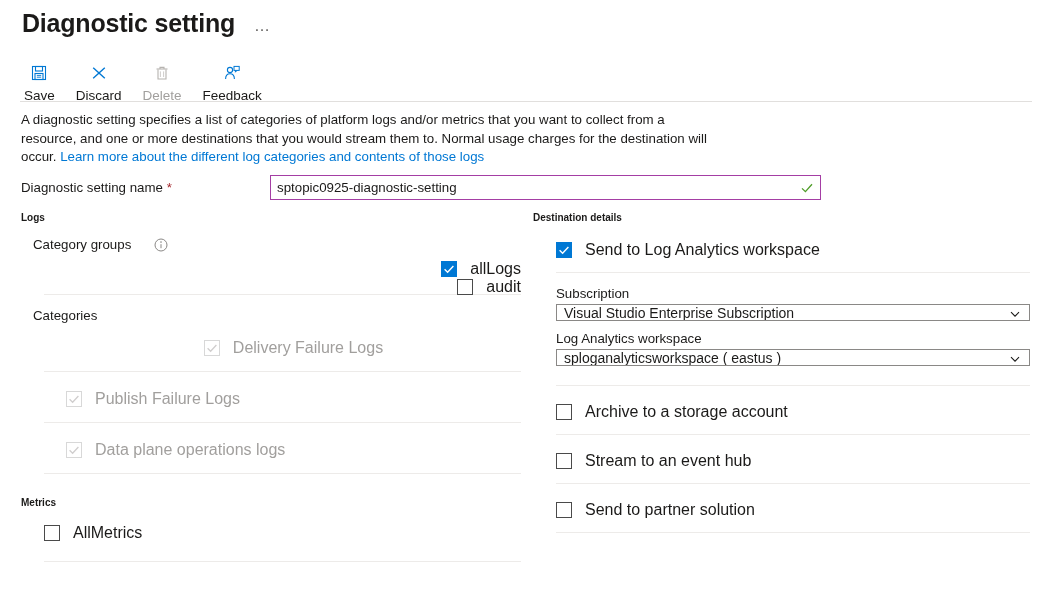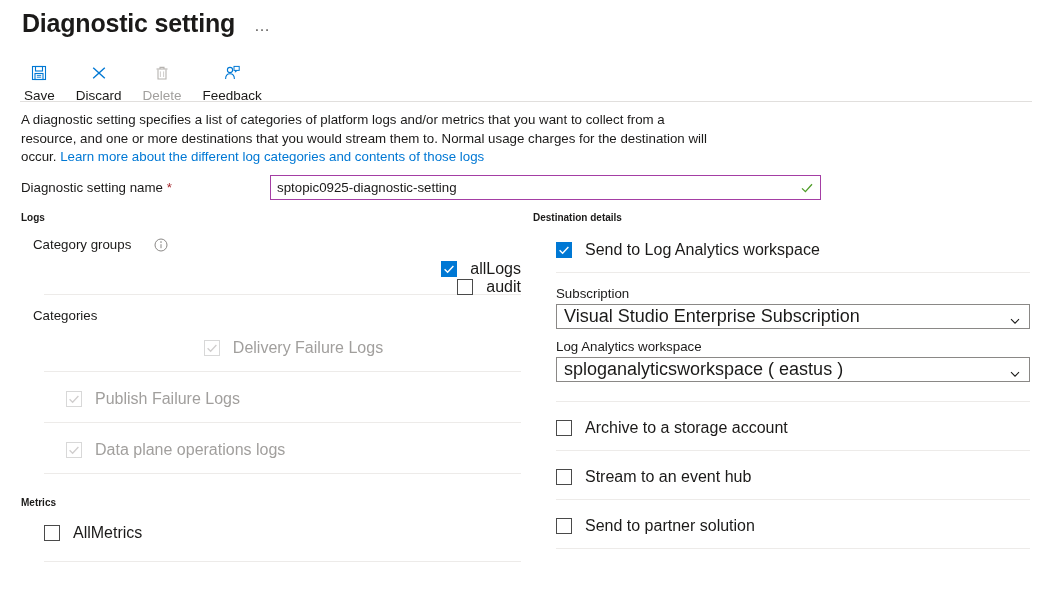--- a/index.html
+++ b/index.html
@@ -193,25 +193,25 @@
 
   
   .dest-field { margin: 0 0 10px 23px; }
   .field-label {
     font-size: 13.3px;
     color: #1b1a19;
     margin-bottom: 3px;
   }
   .select-box {
     position: relative;
-    width: 474px; height: 25px;
+    width: 474px; height: 17px;
     border: 1px solid #8a8886;
     background: #fff;
     display: flex; align-items: center;
-    font-size: 18px;
+    font-size: 14px;
     color: #1b1a19;
     padding: 0 28px 0 7px;
     cursor: pointer;
     white-space: nowrap;
     overflow: hidden;
   }
   .chev {
     position: absolute; right: 8px; top: 50%;
     transform: translateY(-50%);
     width: 12px; height: 12px;

